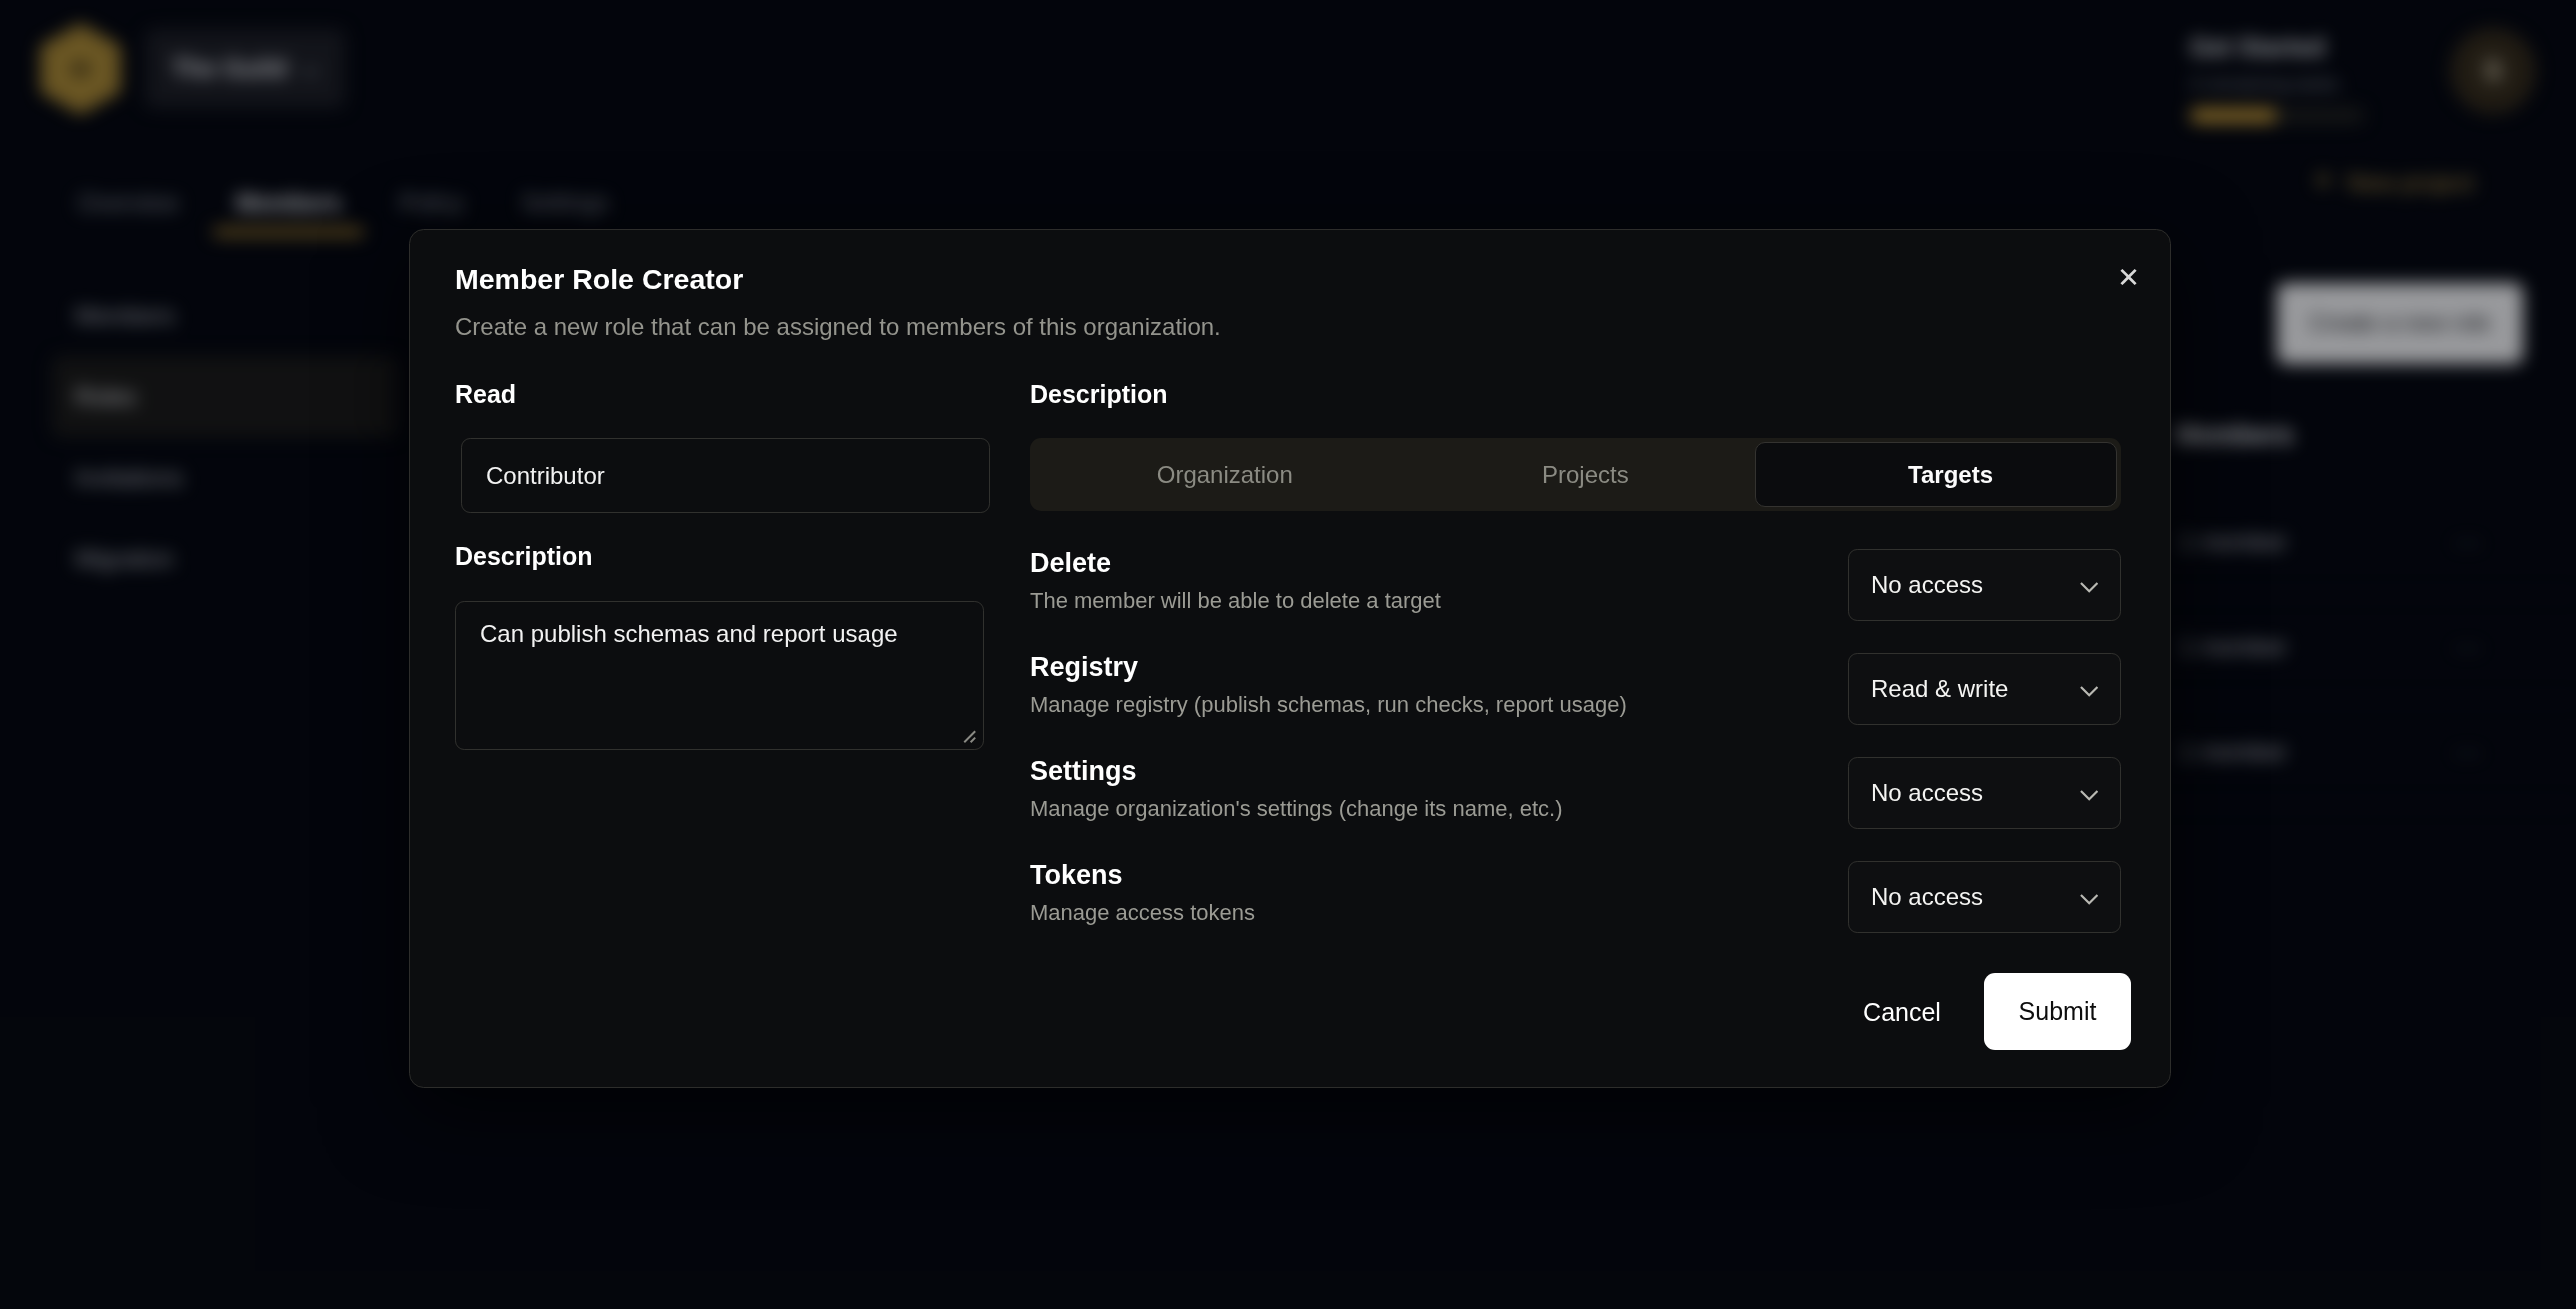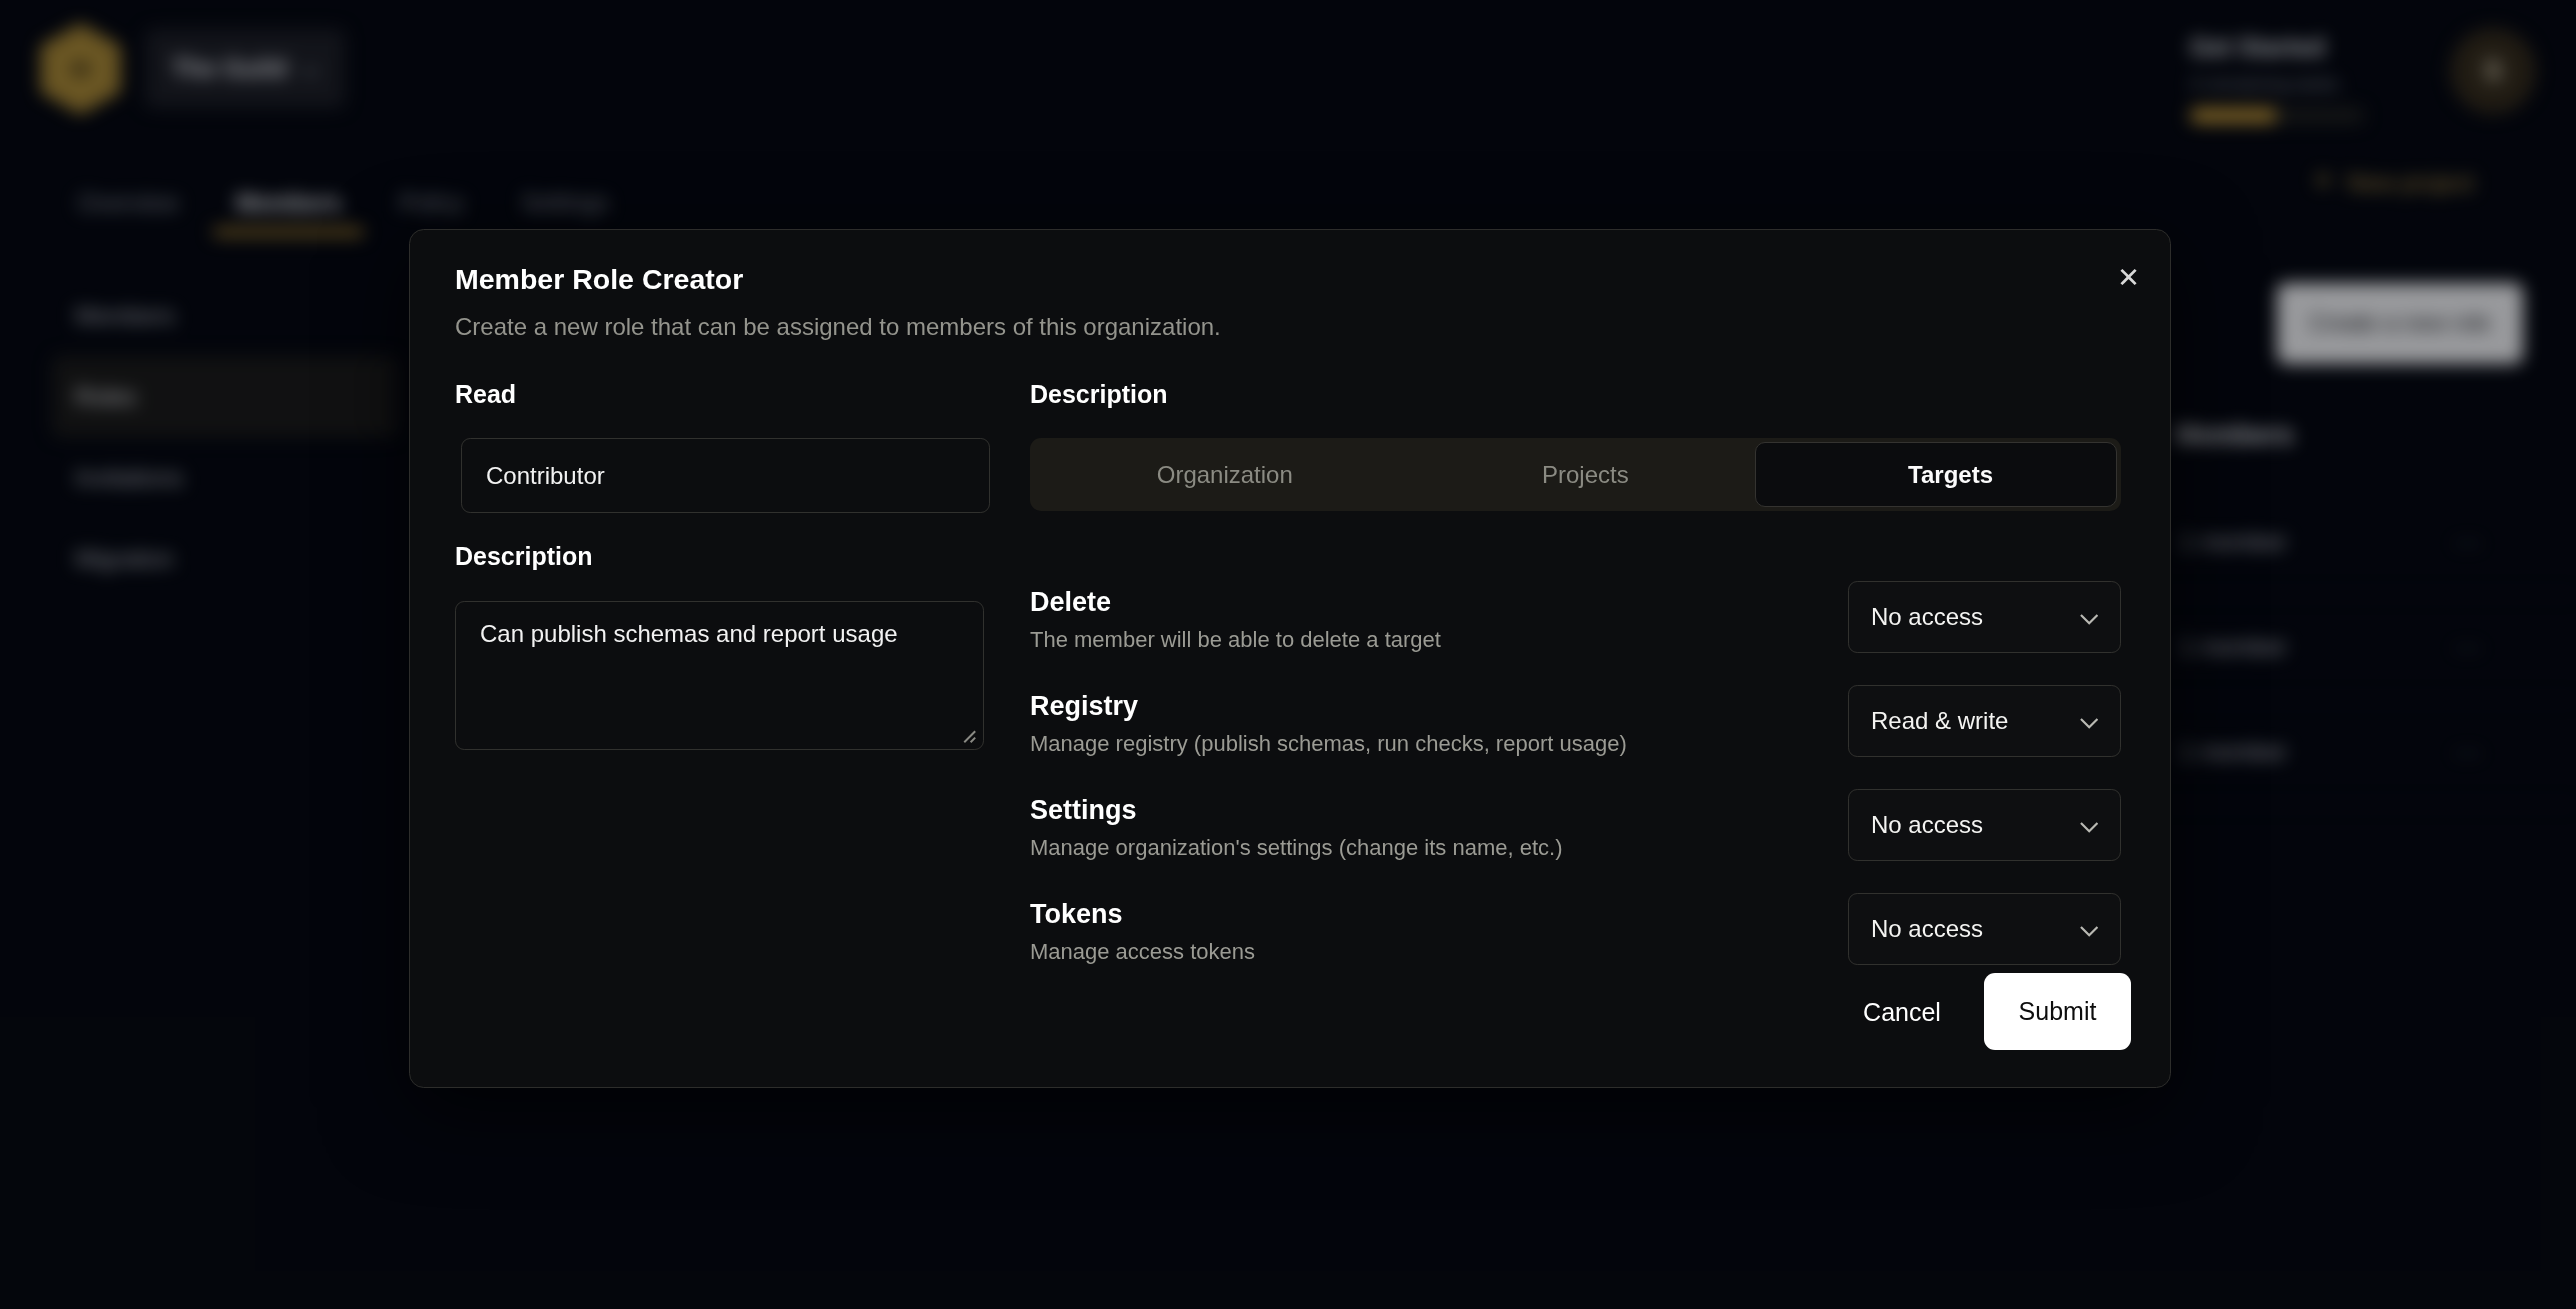--- a/index.html
+++ b/index.html
@@ -84,21 +84,21 @@
   .tablist{
     position:absolute;left:620px;top:208px;width:1091px;height:73px;box-sizing:border-box;
     background:#1c1b17;border-radius:11px;display:flex;
   }
   .tab{flex:1;display:flex;align-items:center;justify-content:center;font-size:24px;color:#8b8b83;font-weight:500;border-radius:11px;padding-left:29px;}
   .tab.active{
     margin:3.7px;background:#0b0c0e;border:0.9px solid #343330;border-radius:10px;
     color:#fbfbfb;font-weight:600;
   }
   .perm-rows{position:absolute;left:620px;top:319px;width:1091px;}
-  .perm-row{height:104px;display:flex;justify-content:space-between;align-items:flex-end;}
+  .perm-row{height:104px;display:flex;justify-content:space-between;align-items:flex-start;}
   .perm-title{font-size:27px;font-weight:700;color:#ffffff;line-height:1.1;}
   .perm-desc{margin-top:9.2px;font-size:22px;color:#9b9b94;}
   .perm-select{
     width:273px;height:72px;box-sizing:border-box;border:0.9px solid #31312e;border-radius:9.2px;
     background:#0e0f11;display:flex;align-items:center;justify-content:space-between;
     padding:0 22px;font-size:24px;color:#f4f4f2;cursor:pointer;flex:none;
   }
   .m-cancel{
     position:absolute;left:1414px;top:744px;width:156px;height:77px;background:transparent;border:none;
     color:#ffffff;font-size:25px;font-weight:500;display:flex;align-items:center;justify-content:center;cursor:pointer;

